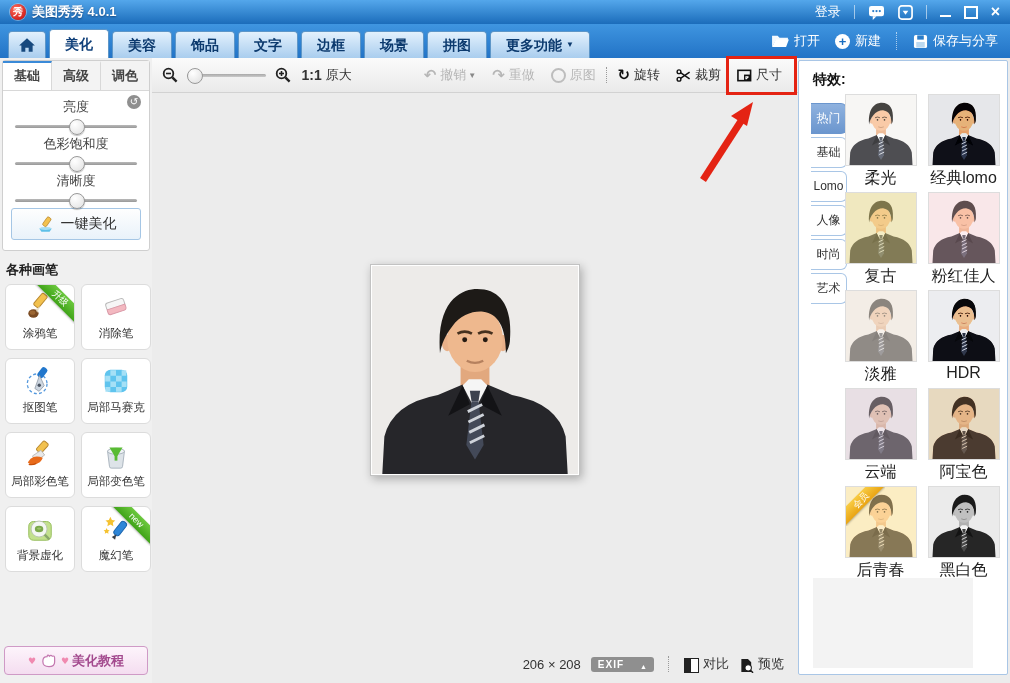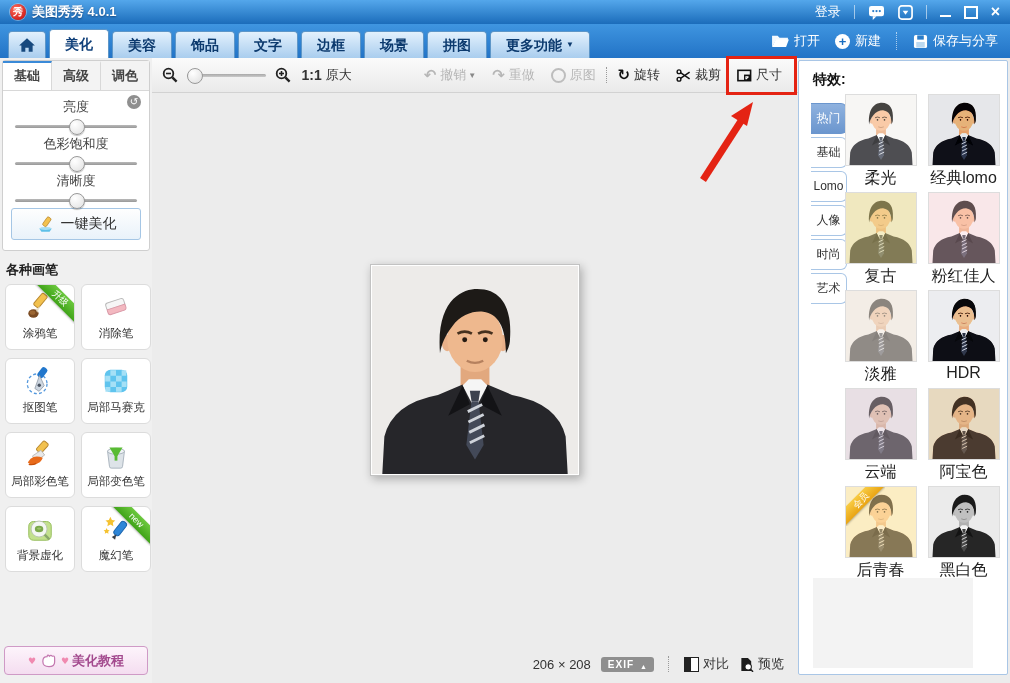--- a/index.html
+++ b/index.html
@@ -88,24 +88,24 @@
   .resize-wrap{position:relative}
   .red-box{position:absolute;left:-11px;top:-10px;width:calc(100% + 20px);height:33px;border:3px solid #e42313;pointer-events:none;z-index:5}
   .red-arrow{position:absolute;left:-46px;top:30px;width:80px;height:92px;pointer-events:none;z-index:5}
   
   .photo-frame{position:absolute;left:218px;top:206px;background:#fff;padding:1px;border:1px solid #c2c2c2;
     box-shadow:2px 3px 9px rgba(0,0,0,.28)}
   .photo-frame svg{display:block;width:206px;height:208px}
   
   .statusbar{position:absolute;right:14px;bottom:10px;display:flex;align-items:center;gap:10px;font-size:13px;color:#333}
   .exif-badge{background:#8f8f8f;color:#fff;font-size:10px;font-weight:bold;letter-spacing:1px;padding:2px 7px;
-    border-radius:3px;display:flex;align-items:flex-end;gap:6px;cursor:pointer}
+    border-radius:3px;display:flex;align-items:flex-end;gap:16px;cursor:pointer}
   .exif-badge .tri{font-size:7px;letter-spacing:0}
   .cmp-ic{width:13px;height:13px;border:1px solid #222;background:linear-gradient(90deg,#222 50%,#fff 50%)}
-  .status-item{display:flex;align-items:center;gap:4px;cursor:pointer}
+  .status-item{display:flex;align-items:flex-end;gap:4px;cursor:pointer}
   
   .fx-panel{margin:2px 2px 4px 0;height:613px;background:#fff;border:1px solid #a9c6e6;border-radius:2px;position:relative}
   .fx-title{font-size:14px;font-weight:bold;color:#111;padding:10px 0 4px 14px}
   .fx-tabs{position:absolute;left:12px;top:42px;width:36px}
   .fx-tab{height:29px;line-height:29px;margin-bottom:3px;border:1px solid #a9c6e6;border-left:none;border-radius:0 6px 6px 0;
     text-align:center;font-size:12px;color:#333;background:#fff;cursor:pointer}
   .fx-tab.active{background:linear-gradient(#8fb2df,#6b96ce);color:#fff;border-color:#6b96ce}
   .fx-grid{margin:2px 6px 0 44px;display:grid;grid-template-columns:1fr 1fr;column-gap:8px;row-gap:2px}
   .fx-item{text-align:center;cursor:pointer}
   .fx-thumb{width:70px;height:70px;position:relative;margin:0 auto;overflow:hidden;box-shadow:0 0 0 1px #ddd}

